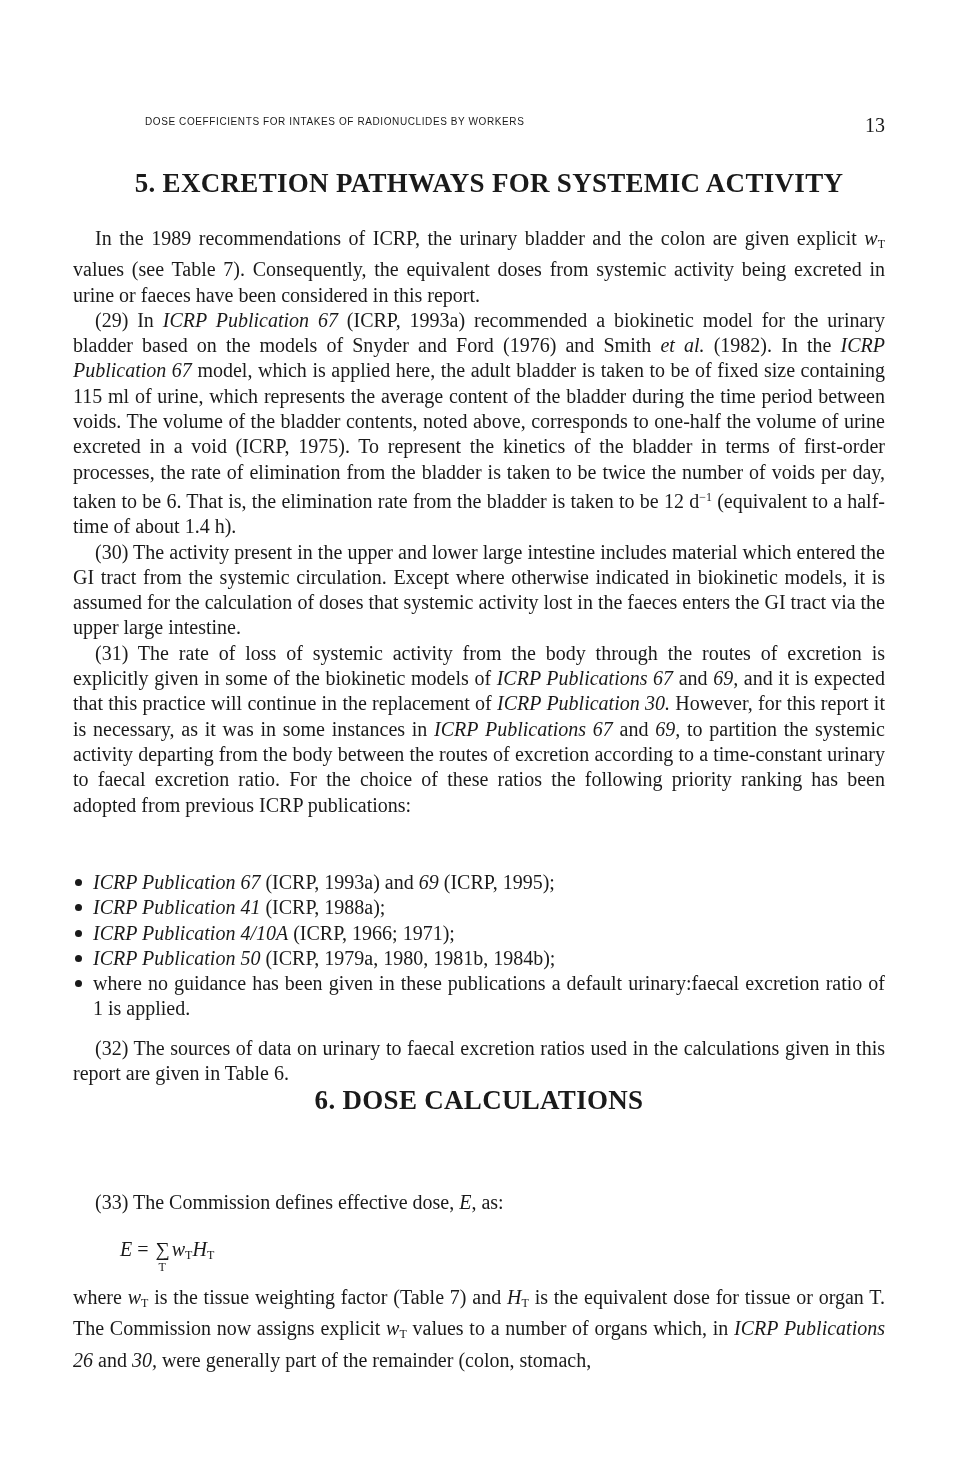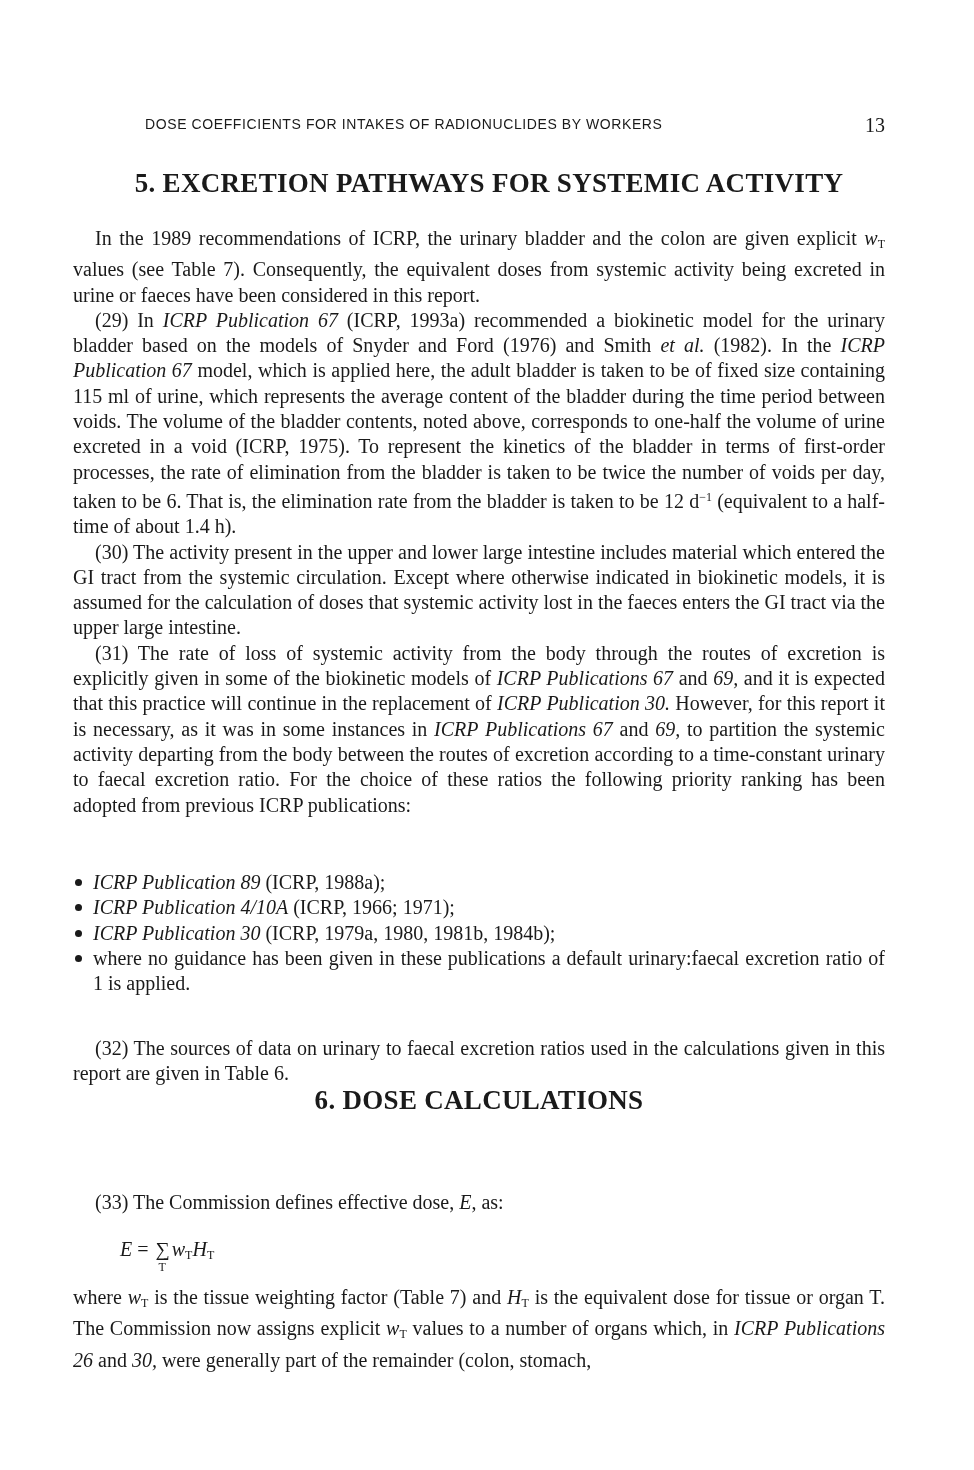--- a/index.html
+++ b/index.html
@@ -7,21 +7,21 @@
     width: 974px; height: 1470px; position: relative; overflow: hidden;
     font-family: "Liberation Serif", "DejaVu Serif", serif;
     color: #1a1a1a;
   }
   .running-head {
     position: absolute; top: 114px; left: 73px; width: 812px; height: 22px;
   }
   .running-head .title {
     position: absolute; left: 72px; top: 2px;
     font-family: "Liberation Sans", "DejaVu Sans", sans-serif;
-    font-size: 14px; letter-spacing: 0.6px; color: #1a1a1a;
+    font-size: 10px; letter-spacing: 0.6px; color: #1a1a1a;
   }
   .running-head .pageno {
     position: absolute; right: 0; top: 0;
     font-size: 20px;
   }
   h2 {
     position: absolute; margin: 0; width: 812px; text-align: center;
     font-size: 27px; font-weight: bold; letter-spacing: 0.3px;
   }
   .sec5 { top: 168px; left: 83px; }
@@ -60,23 +60,24 @@
 <h2 class="sec5">5. EXCRETION PATHWAYS FOR SYSTEMIC ACTIVITY</h2>
 
 <div class="block" style="top:226px;">
   <p><span>In the 1989 recommendations of ICRP, the urinary bladder and the colon are given explicit </span><i>w</i><sub class="t">T</sub><span> values (see Table 7). Consequently, the equivalent doses from systemic activity being excreted in urine or faeces have been considered in this report.</span></p>
   <p><span>(29) In </span><i>ICRP Publication 67</i><span> (ICRP, 1993a) recommended a biokinetic model for the urinary bladder based on the models of Snyder and Ford (1976) and Smith </span><i>et al.</i><span> (1982). In the </span><i>ICRP Publication 67</i><span> model, which is applied here, the adult bladder is taken to be of fixed size containing 115 ml of urine, which represents the average content of the bladder during the time period between voids. The volume of the bladder contents, noted above, corresponds to one-half the volume of urine excreted in a void (ICRP, 1975). To represent the kinetics of the bladder in terms of first-order processes, the rate of elimination from the bladder is taken to be twice the number of voids per day, taken to be 6. That is, the elimination rate from the bladder is taken to be 12 d</span><sup class="t">−1</sup><span> (equivalent to a half-time of about 1.4 h).</span></p>
   <p>(30) The activity present in the upper and lower large intestine includes material which entered the GI tract from the systemic circulation. Except where otherwise indicated in biokinetic models, it is assumed for the calculation of doses that systemic activity lost in the faeces enters the GI tract via the upper large intestine.</p>
   <p><span>(31) The rate of loss of systemic activity from the body through the routes of excretion is explicitly given in some of the biokinetic models of </span><i>ICRP Publications 67</i><span> and </span><i>69,</i><span> and it is expected that this practice will continue in the replacement of </span><i>ICRP Publication 30.</i><span> However, for this report it is necessary, as it was in some instances in </span><i>ICRP Publications 67</i><span> and </span><i>69,</i><span> to partition the systemic activity departing from the body between the routes of excretion according to a time-constant urinary to faecal excretion ratio. For the choice of these ratios the following priority ranking has been adopted from previous ICRP publications:</span></p>
 </div>
 
 <ul class="bullets">
-  <li><i>ICRP Publication 89</i><span> (ICRP, 1988a);</span></li>
+  <li><i>ICRP Publication 67</i><span> (ICRP, 1993a) and </span><i>69</i><span> (ICRP, 1995);</span></li>
+  <li><i>ICRP Publication 41</i><span> (ICRP, 1988a);</span></li>
   <li><i>ICRP Publication 4/10A</i><span> (ICRP, 1966; 1971);</span></li>
-  <li><i>ICRP Publication 30</i><span> (ICRP, 1979a, 1980, 1981b, 1984b);</span></li>
+  <li><i>ICRP Publication 50</i><span> (ICRP, 1979a, 1980, 1981b, 1984b);</span></li>
   <li><span>where no guidance has been given in these publications a default urinary:faecal excretion ratio of 1 is applied.</span></li>
 </ul>
 
 <div class="block" style="top:1036px;">
   <p>(32) The sources of data on urinary to faecal excretion ratios used in the calculations given in this report are given in Table 6.</p>
 </div>
 
 <h2 class="sec6">6. DOSE CALCULATIONS</h2>
 
 <div class="block" style="top:1190px;">

